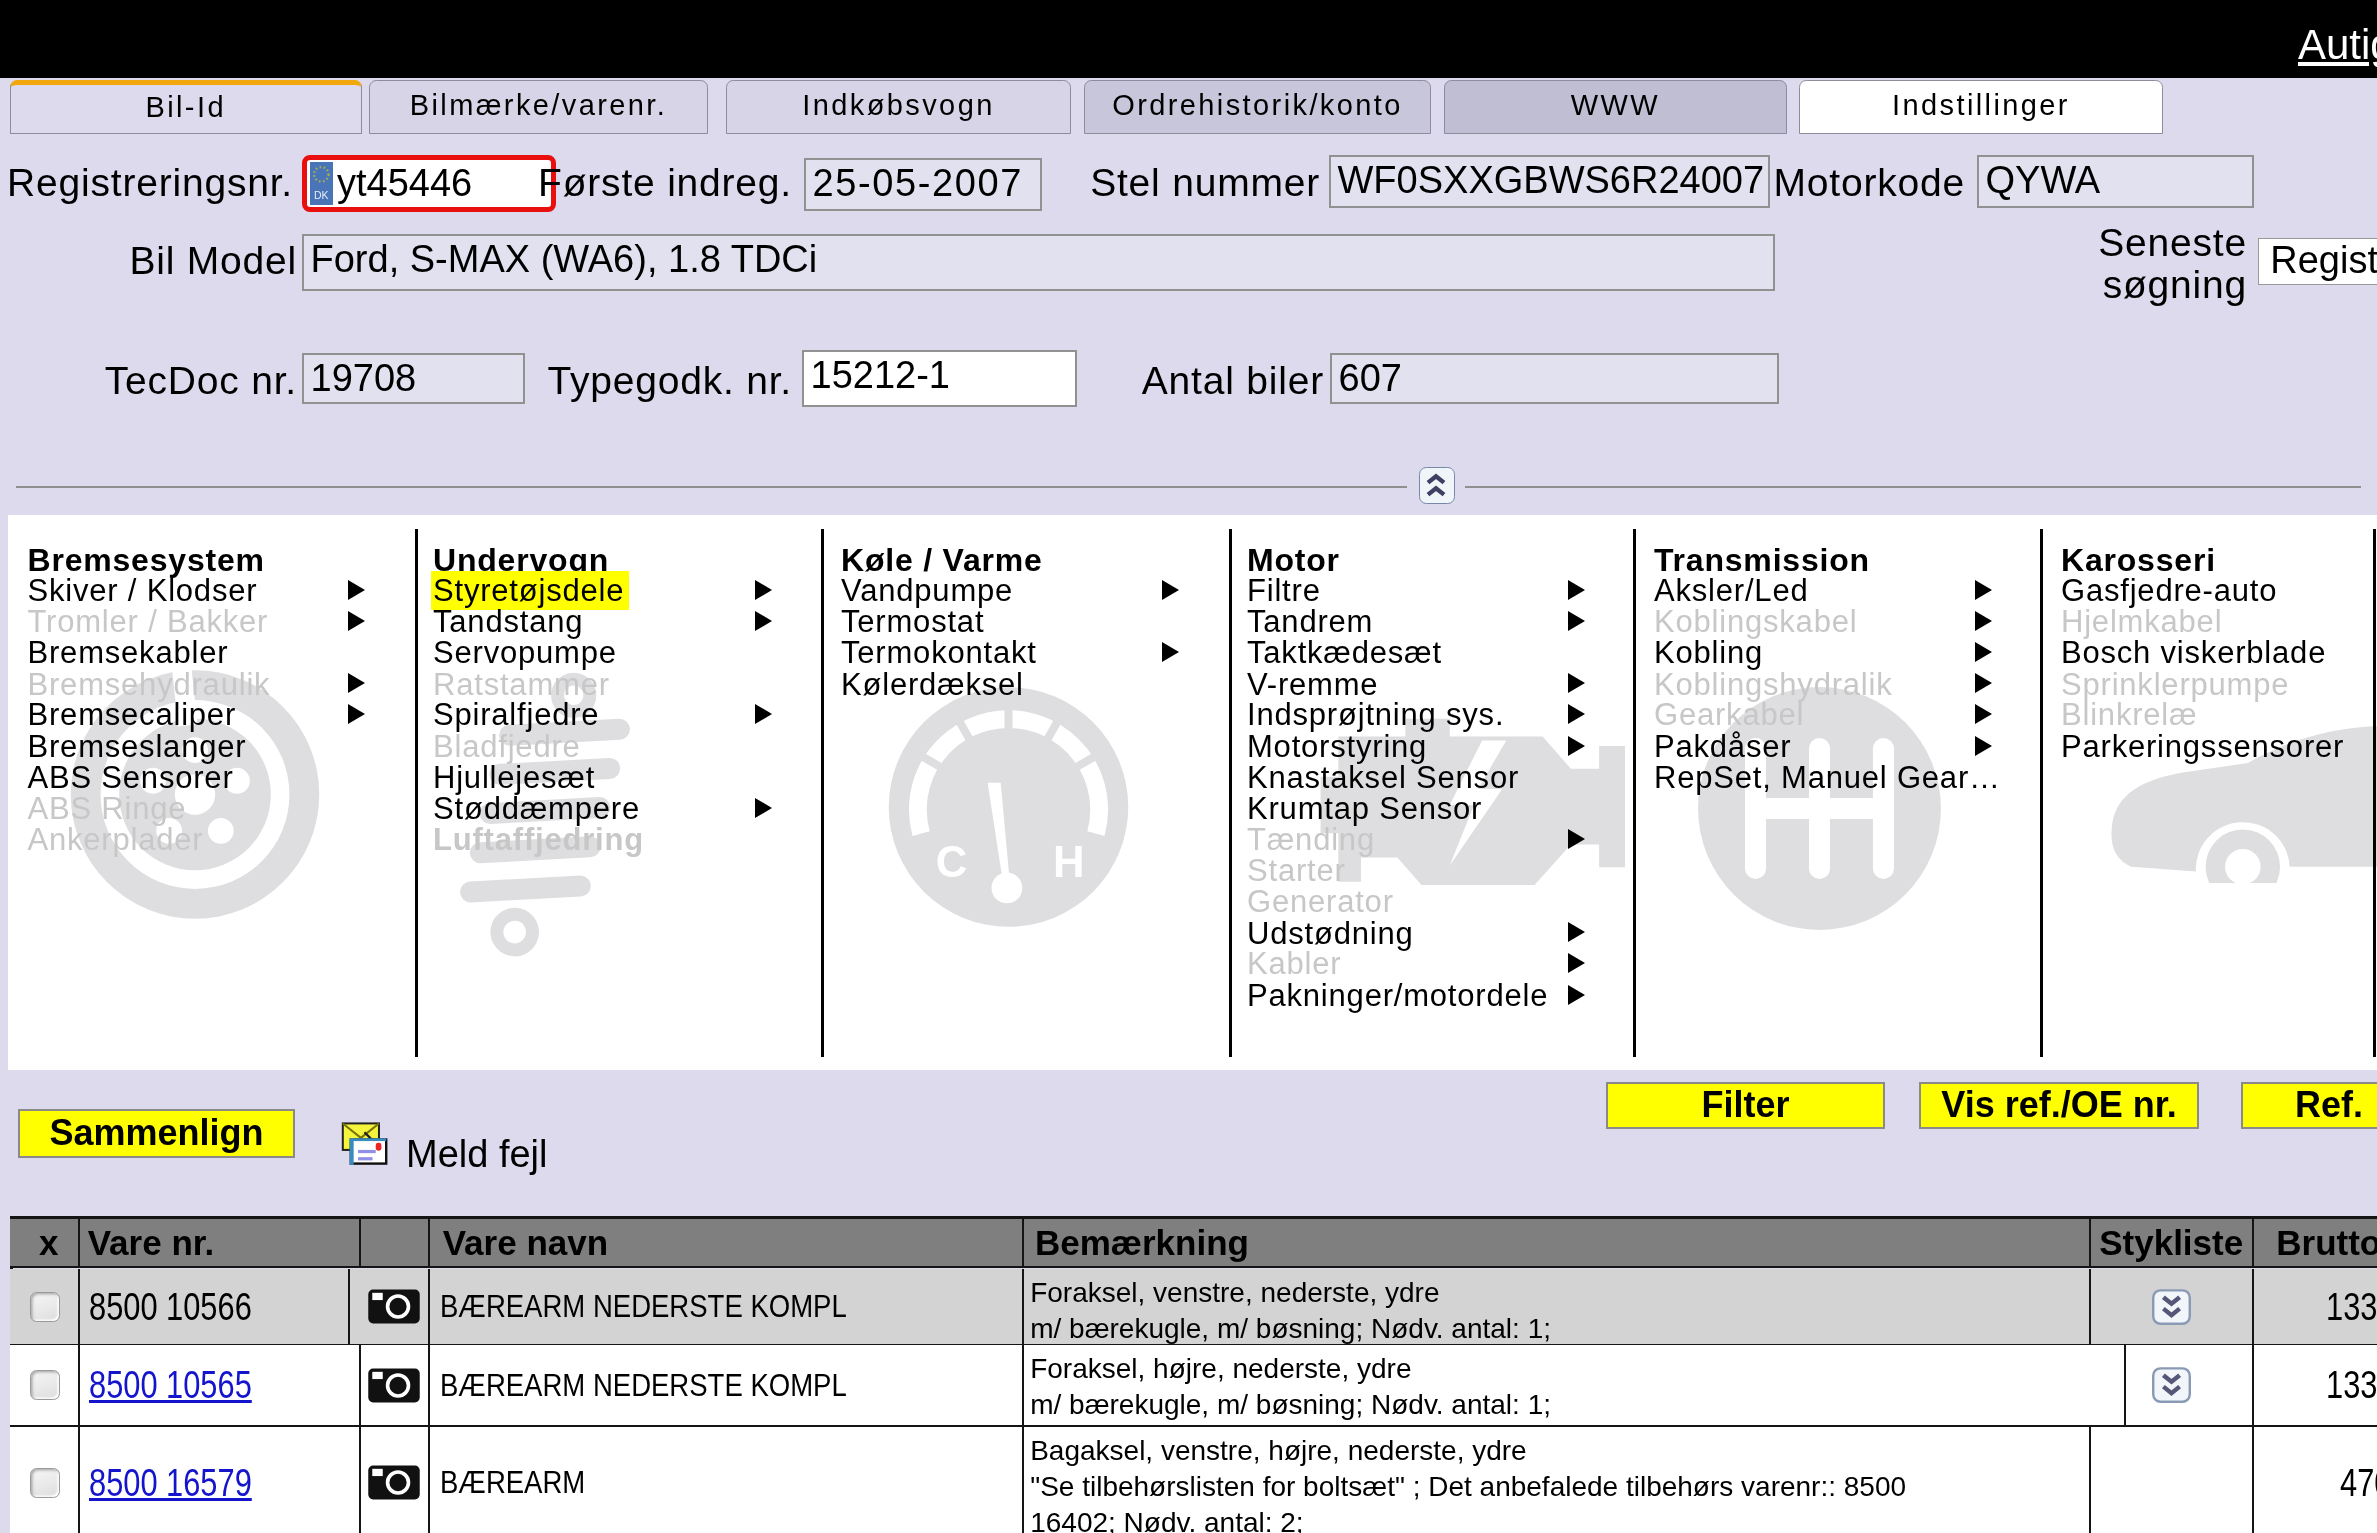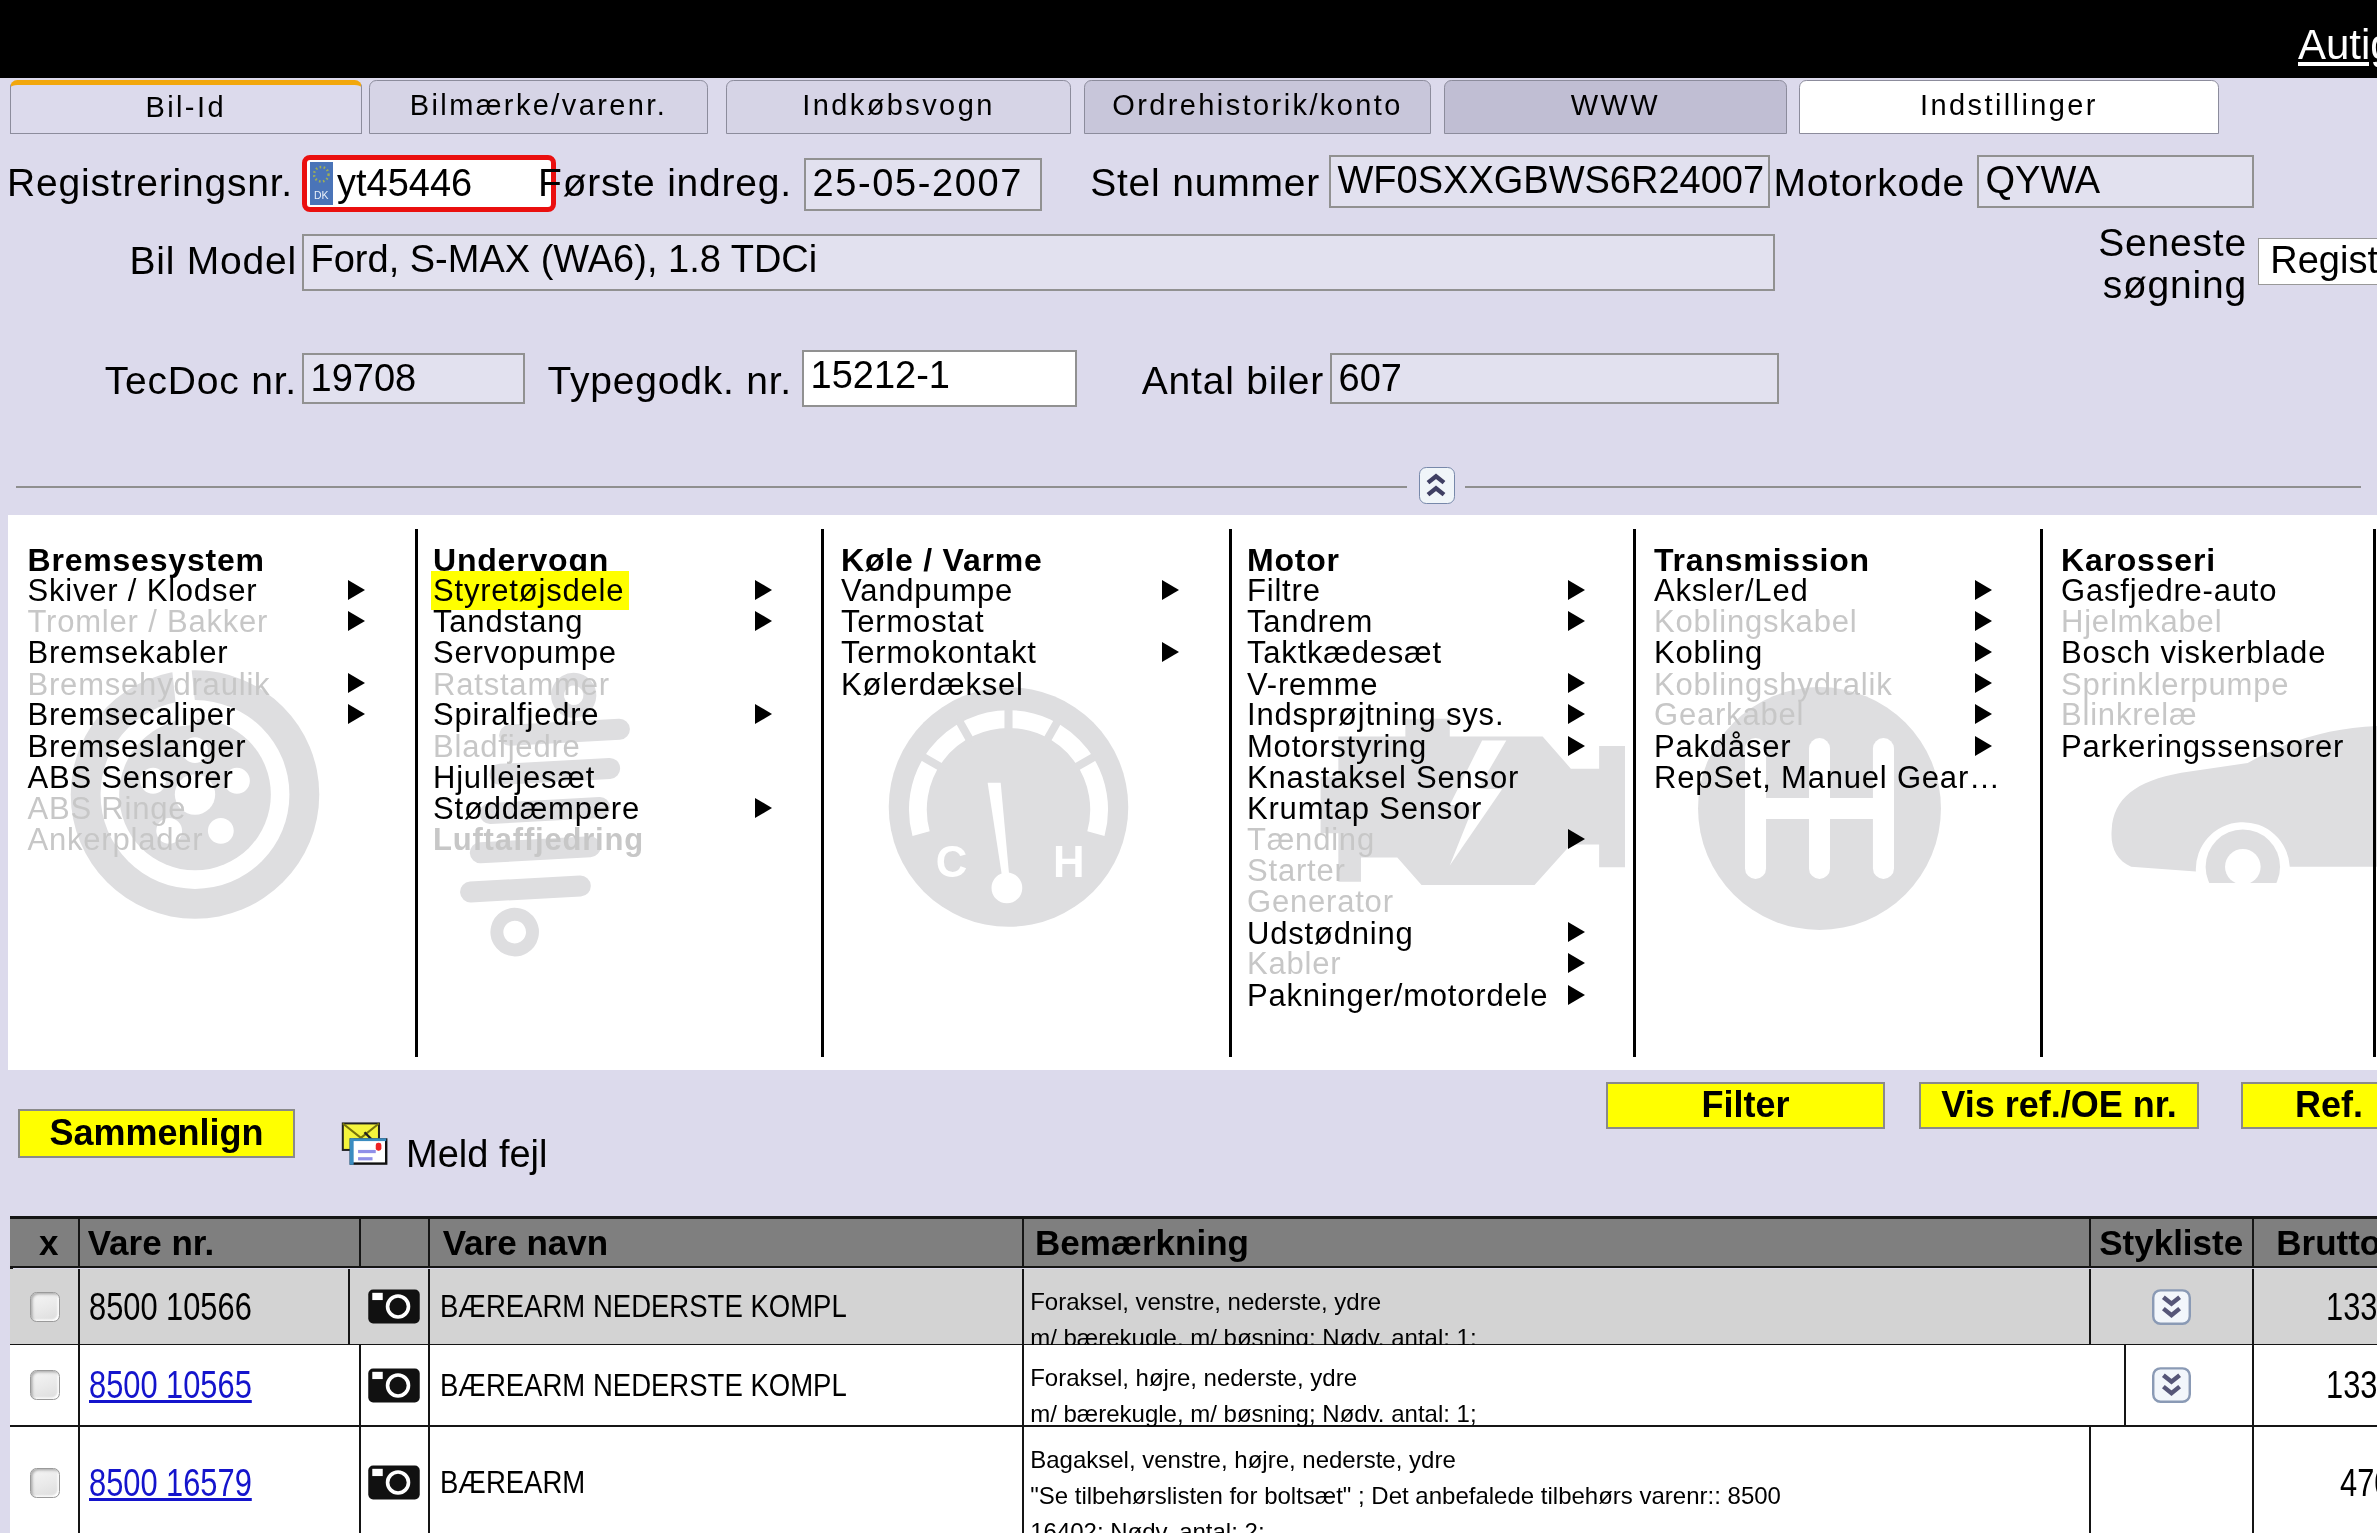--- a/index.html
+++ b/index.html
@@ -13,21 +13,21 @@
 #autig { left:2298px; top:21px; font-size:42px; color:#fff; text-decoration:underline; white-space:nowrap; }
 
 
 .tab { top:80px; height:54px; border:1.6px solid #8c8c9c; border-radius:7.3px 7.3px 0 0;
   text-align:center; font-size:29px; letter-spacing:2.4px; line-height:49px; white-space:nowrap; }
 #tab1 { left:9.7px; width:352px; background:#dcdaec; border-top:5.7px solid #f2a70c; line-height:44px;}
 #tab2 { left:369px; width:339px; background:#d6d4e6; }
 #tab3 { left:726px; width:345px; background:#d6d4e6; }
 #tab4 { left:1084px; width:347px; background:#c8c6da; }
 #tab5 { left:1444px; width:343px; background:#c0bed3; }
-#tab6 { left:1799px; width:420px; background:#ffffff; }
+#tab6 { left:1799px; width:364px; background:#ffffff; }
 
 
 .lbl { font-size:39px; letter-spacing:0.8px; line-height:42px; text-align:right; white-space:nowrap; }
 .inp { font-size:38px; line-height:47px; background:#e2e1ef; border:2.4px solid #919191;
   white-space:nowrap; overflow:hidden; padding-left:6.5px; }
 
 
 #menubox { left:8px; top:515px; width:2369px; height:555px; background:#fff; }
 .vsep { top:529px; height:528px; width:3.2px; background:#000; }
 .mhead { font-size:32px; letter-spacing:0.8px; font-weight:bold; white-space:nowrap; }
@@ -43,21 +43,21 @@
 
 #tbl { left:9.7px; top:1216px; }
 .trow { position:absolute; left:0; background:#fff; border-bottom:2.4px solid #151515; }
 .tcell { position:absolute; top:0; bottom:0; border-right:2.4px solid #151515; }
 a.lnk { color:#1414cc; }
 .hc { font-size:35px; font-weight:bold; line-height:47px; white-space:nowrap; }
 .vnr { font-size:39px; padding-left:9.7px; display:flex; align-items:center; white-space:nowrap; }
 .vnr > span, .vnr > a { display:inline-block; transform:scaleX(0.79); transform-origin:left center; }
 .vnavn { font-size:32px; padding-left:10.5px; display:flex; align-items:center; white-space:nowrap; }
 .vnavn > span { display:inline-block; transform:scaleX(0.86); transform-origin:left center; }
-.bem { font-size:24px; line-height:36px; padding-left:6.5px; padding-top:15px; white-space:nowrap; }
+.bem { font-size:28px; line-height:36px; padding-left:6.5px; padding-top:6px; white-space:nowrap; }
 .sty { display:flex; align-items:center; justify-content:center; }
 .brut { font-size:39px; display:flex; align-items:center; white-space:nowrap; }
 .brut > span { display:inline-block; transform:scaleX(0.79); transform-origin:left center; }
 .tcell:first-child { display:flex; align-items:center; justify-content:center; }
 .cbx { width:30px; height:30px; border-radius:6.5px; border:1.6px solid #9a9a9a;
   background:linear-gradient(160deg,#f6f6f6 0%,#e9e9e9 55%,#dcdcdc 100%); display:block;
   box-shadow:inset 1.6px 1.6px 2.4px rgba(120,120,120,.55), inset -1.6px -1.6px 1.6px #ffffff; }
 .wm { position:absolute; }
 </style>
 </head>

